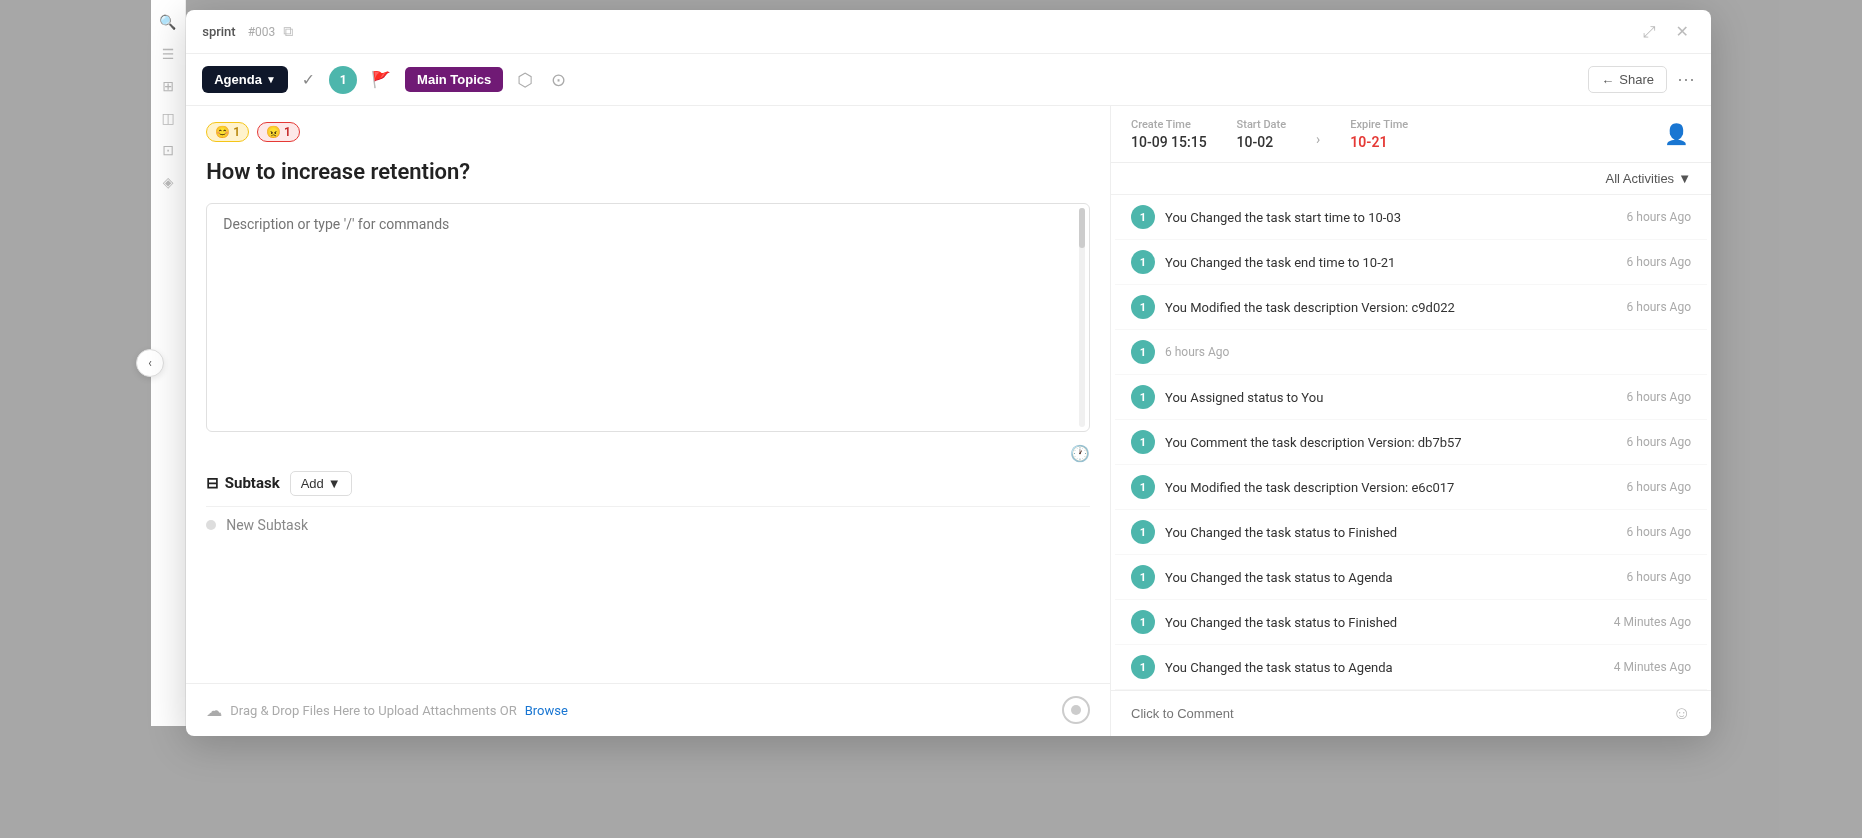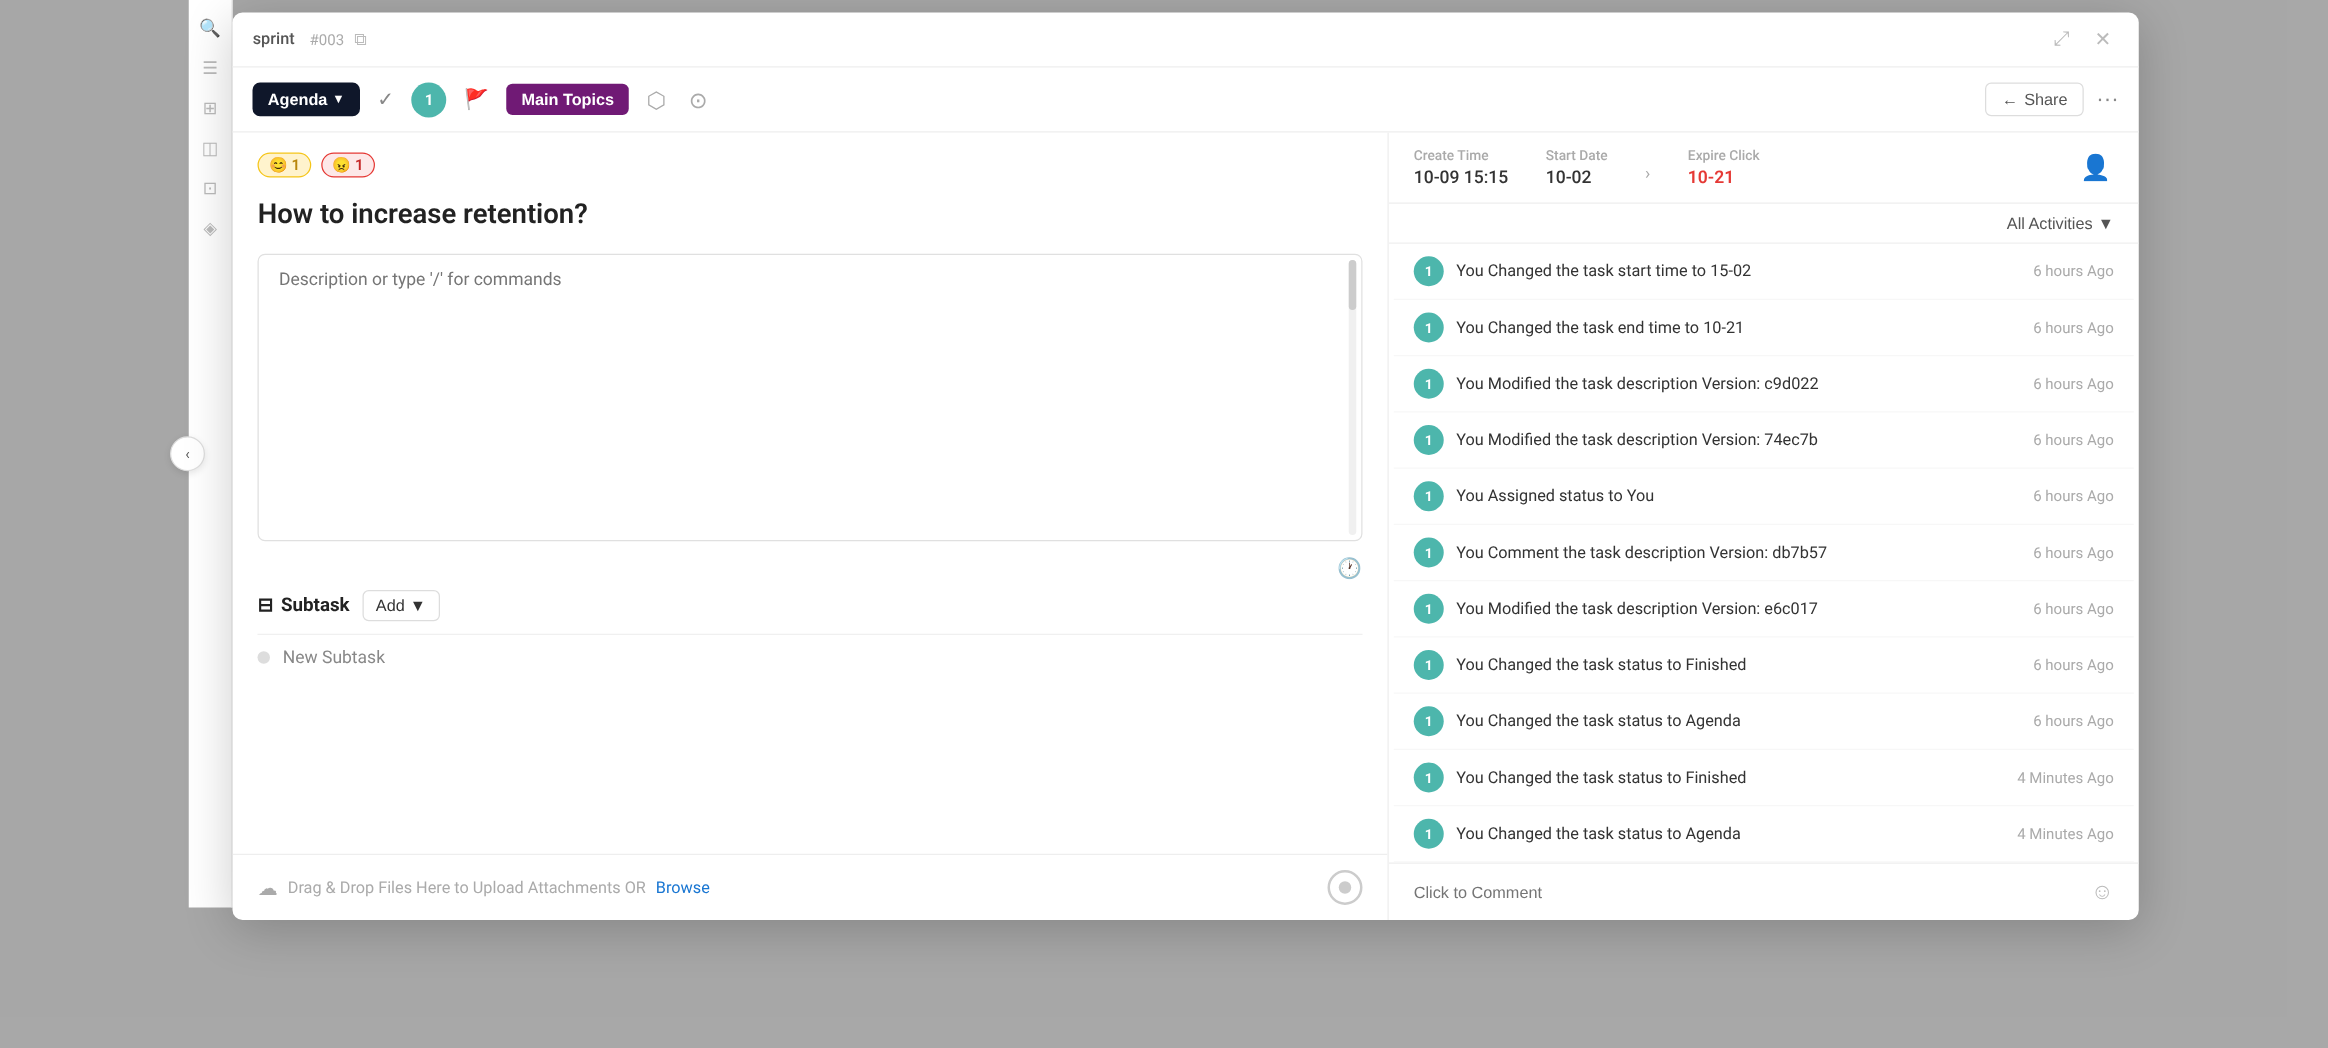--- a/index.html
+++ b/index.html
@@ -682,54 +682,53 @@
             <div class="meta-item">
               <span class="meta-label">Create Time</span>
               <span class="meta-value">10-09 15:15</span>
             </div>
             <div class="meta-item">
               <span class="meta-label">Start Date</span>
               <span class="meta-value">10-02</span>
             </div>
             <span class="arrow-icon">›</span>
             <div class="meta-item">
-              <span class="meta-label">Expire Click</span>
+              <span class="meta-label">Expire Time</span>
               <span class="meta-value expired">10-21</span>
             </div>
             <div class="right-header-spacer"></div>
             <button class="user-avatar-btn">👤</button>
           </div>
 
           <div class="activity-header">
             <button class="all-activities-btn">
               <span>All Activities</span>
               <span>▼</span>
             </button>
           </div>
 
           <div class="activity-list">
 
           <div class="activity-item">
                 <div class="activity-avatar">1</div>
-                <span class="activity-text">You Changed the task start time to 15-02</span>
+                <span class="activity-text">You Changed the task start time to 10-03</span>
                 <span class="activity-time">6 hours Ago</span>
               </div>
               <div class="activity-item">
                 <div class="activity-avatar">1</div>
                 <span class="activity-text">You Changed the task end time to 10-21</span>
                 <span class="activity-time">6 hours Ago</span>
               </div>
               <div class="activity-item">
                 <div class="activity-avatar">1</div>
                 <span class="activity-text">You Modified the task description Version: c9d022</span>
                 <span class="activity-time">6 hours Ago</span>
               </div>
               <div class="activity-item">
                 <div class="activity-avatar">1</div>
-                <span class="activity-text">You Modified the task description Version: 74ec7b</span>
                 <span class="activity-time">6 hours Ago</span>
               </div>
               <div class="activity-item">
                 <div class="activity-avatar">1</div>
                 <span class="activity-text">You Assigned status to You</span>
                 <span class="activity-time">6 hours Ago</span>
               </div>
               <div class="activity-item">
                 <div class="activity-avatar">1</div>
                 <span class="activity-text">You Comment the task description Version: db7b57</span>

